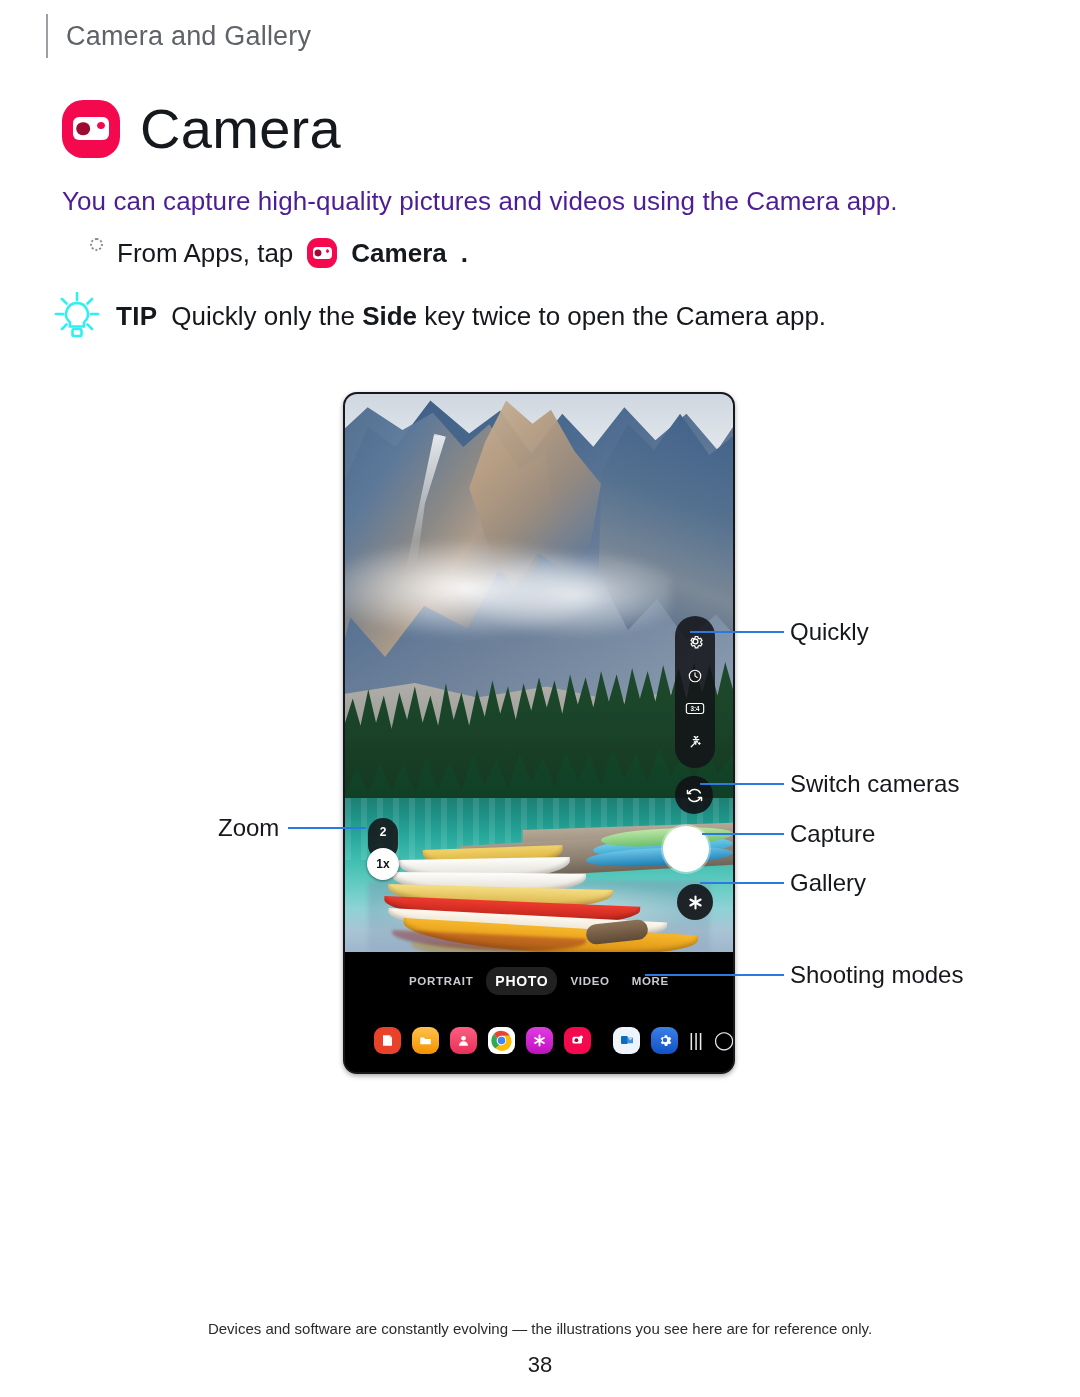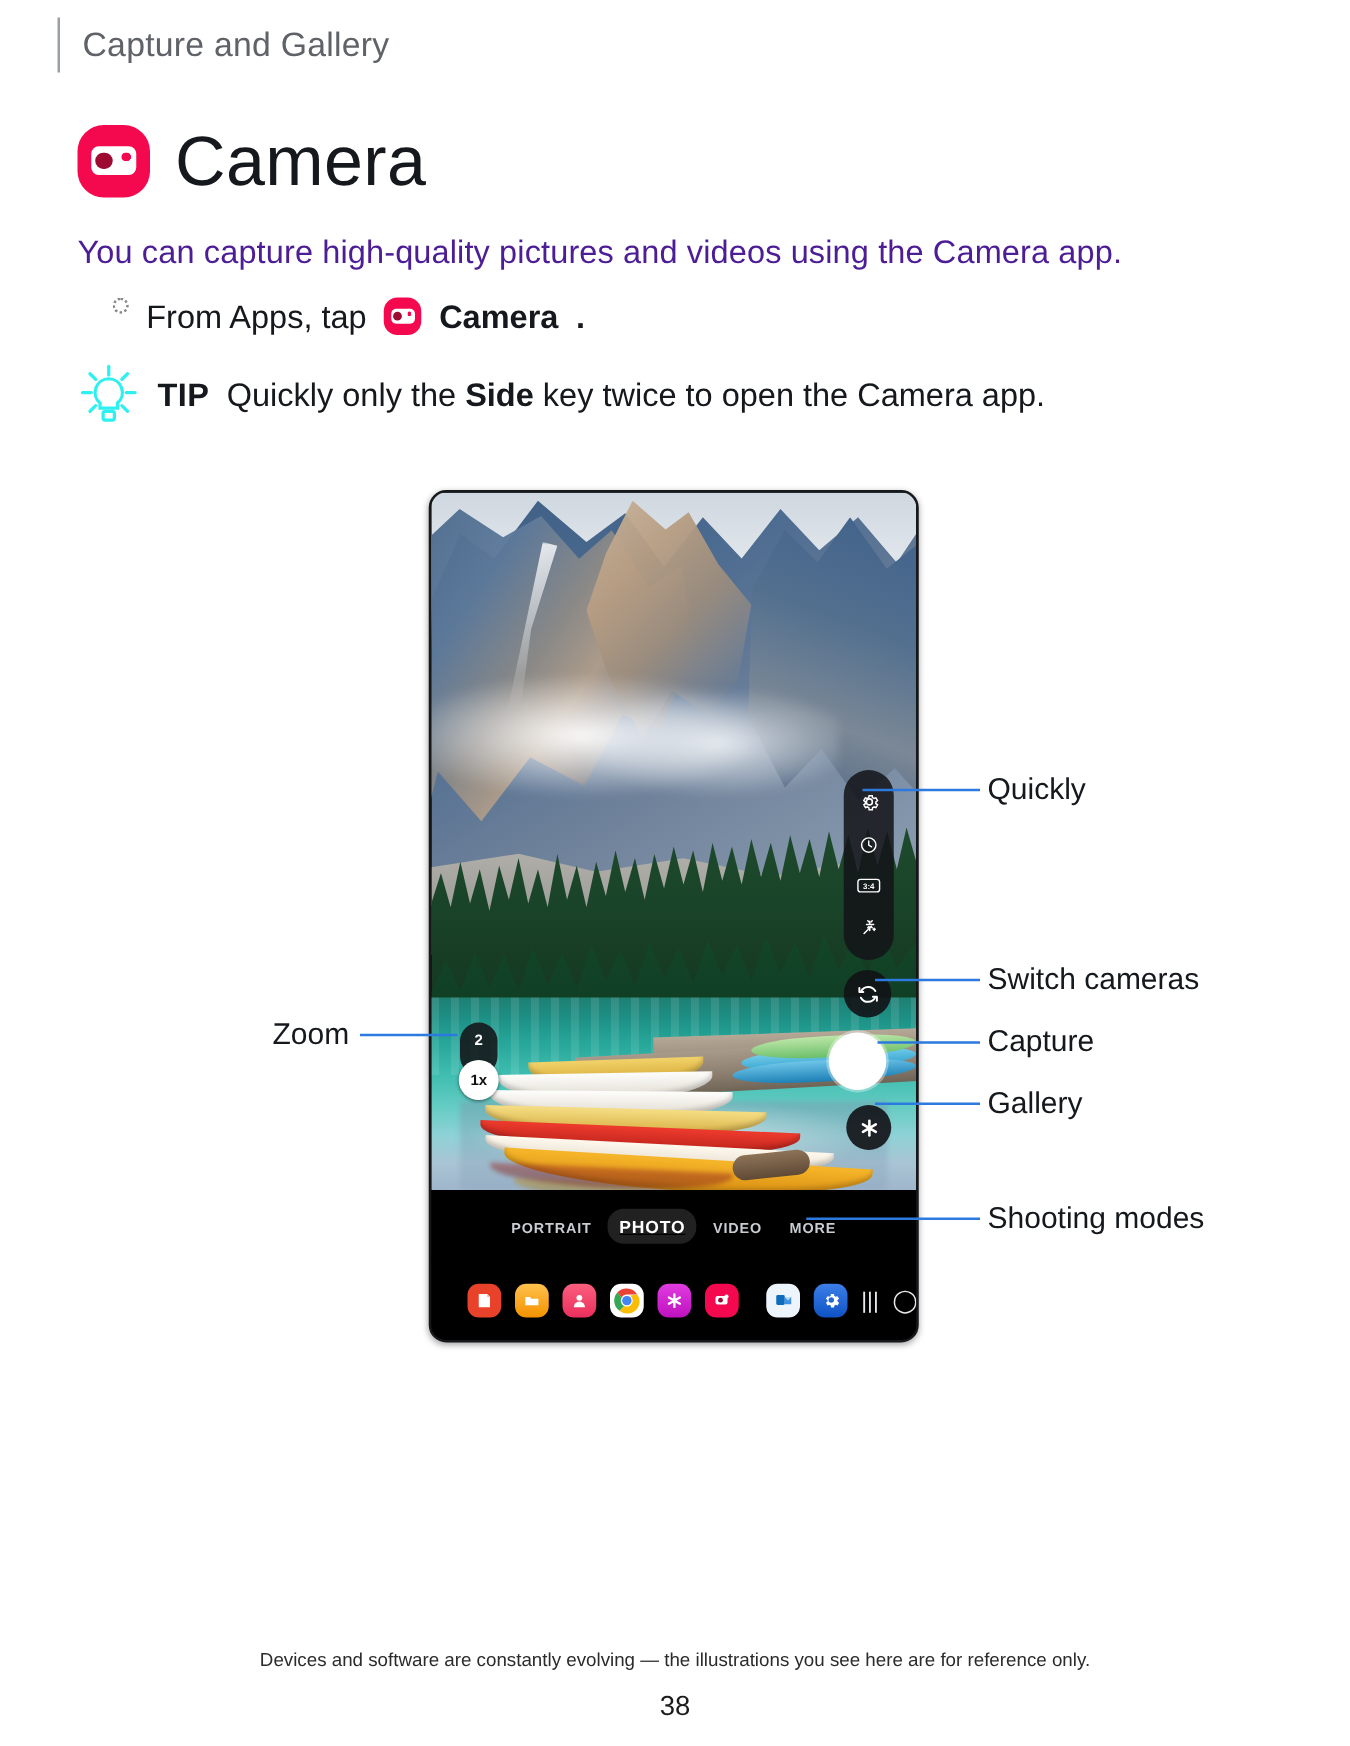--- a/index.html
+++ b/index.html
@@ -64,21 +64,21 @@
     display:flex; gap: 14px;
     font-size: 26px; color:#15181c;
   }
   .hollow-dot {
     width: 13px; height: 13px; border: 2px dotted #888; border-radius: 50%;
     flex: none;
   }
   .bullet-row .strong { font-weight: bold; }
 
   .tip-row {
-    position: absolute; left: 62px; top: 290px;
+    position: absolute; left: 52px; top: 290px;
     display: flex; align-items: center; gap: 14px;
     font-size: 26px; color:#15181c;
   }
   .bulb { width: 50px; height: 52px; flex:none; }
   .tip-label { font-weight: bold; letter-spacing: .3px; }
   .tip-text .strong { font-weight: bold; }
 
   
   .device {
     position: absolute; left: 343px; top: 392px;
@@ -255,22 +255,22 @@
     color:#111; font-size:12px; font-weight:bold;
     display:flex; align-items:center; justify-content:center;
     margin-top: -12px; box-shadow: 0 1px 3px rgba(0,0,0,.5);
   }
 
   .modebar-wrap {
     position:absolute; left:0; top: 558px; width: 100%; height: 58px;
     background:#000; display:flex; align-items:center; justify-content:center;
   }
   .modebar {
-    display:flex; align-items:flex-end; gap: 4px;
-    padding: 3px 8px; border-radius: 18px; text-decoration: underline;
+    display:flex; align-items:center; gap: 4px;
+    padding: 3px 8px; border-radius: 18px;
   }
   .mode {
     font-size: 11.5px; letter-spacing: .7px; color:#c9ccd1;
     padding: 6px 9px; border-radius: 13px; white-space:nowrap;
     font-weight: 600;
   }
   .mode.active { color:#fff; background: rgba(255,255,255,.13); font-size: 14px; font-weight:bold; }
 
   .taskbar {
     position:absolute; left:0; bottom: 0; width:100%; height: 64px;
@@ -299,21 +299,21 @@
     font-size: 22px; color:#1b1b1b;
   }
 </style>
 </head>
 <body>
 
 <div class="page">
 
   <div class="runhead">
     <div class="rule"></div>
-    <div class="rh-text">Capture and Gallery</div>
+    <div class="rh-text">Camera and Gallery</div>
   </div>
 
   <div class="title-row">
     <div class="app-squircle sq-lg">
       <div class="cam-body">
         <div class="cam-lens"></div>
         <div class="cam-dot"></div>
       </div>
     </div>
     <div class="page-title">Camera</div>

